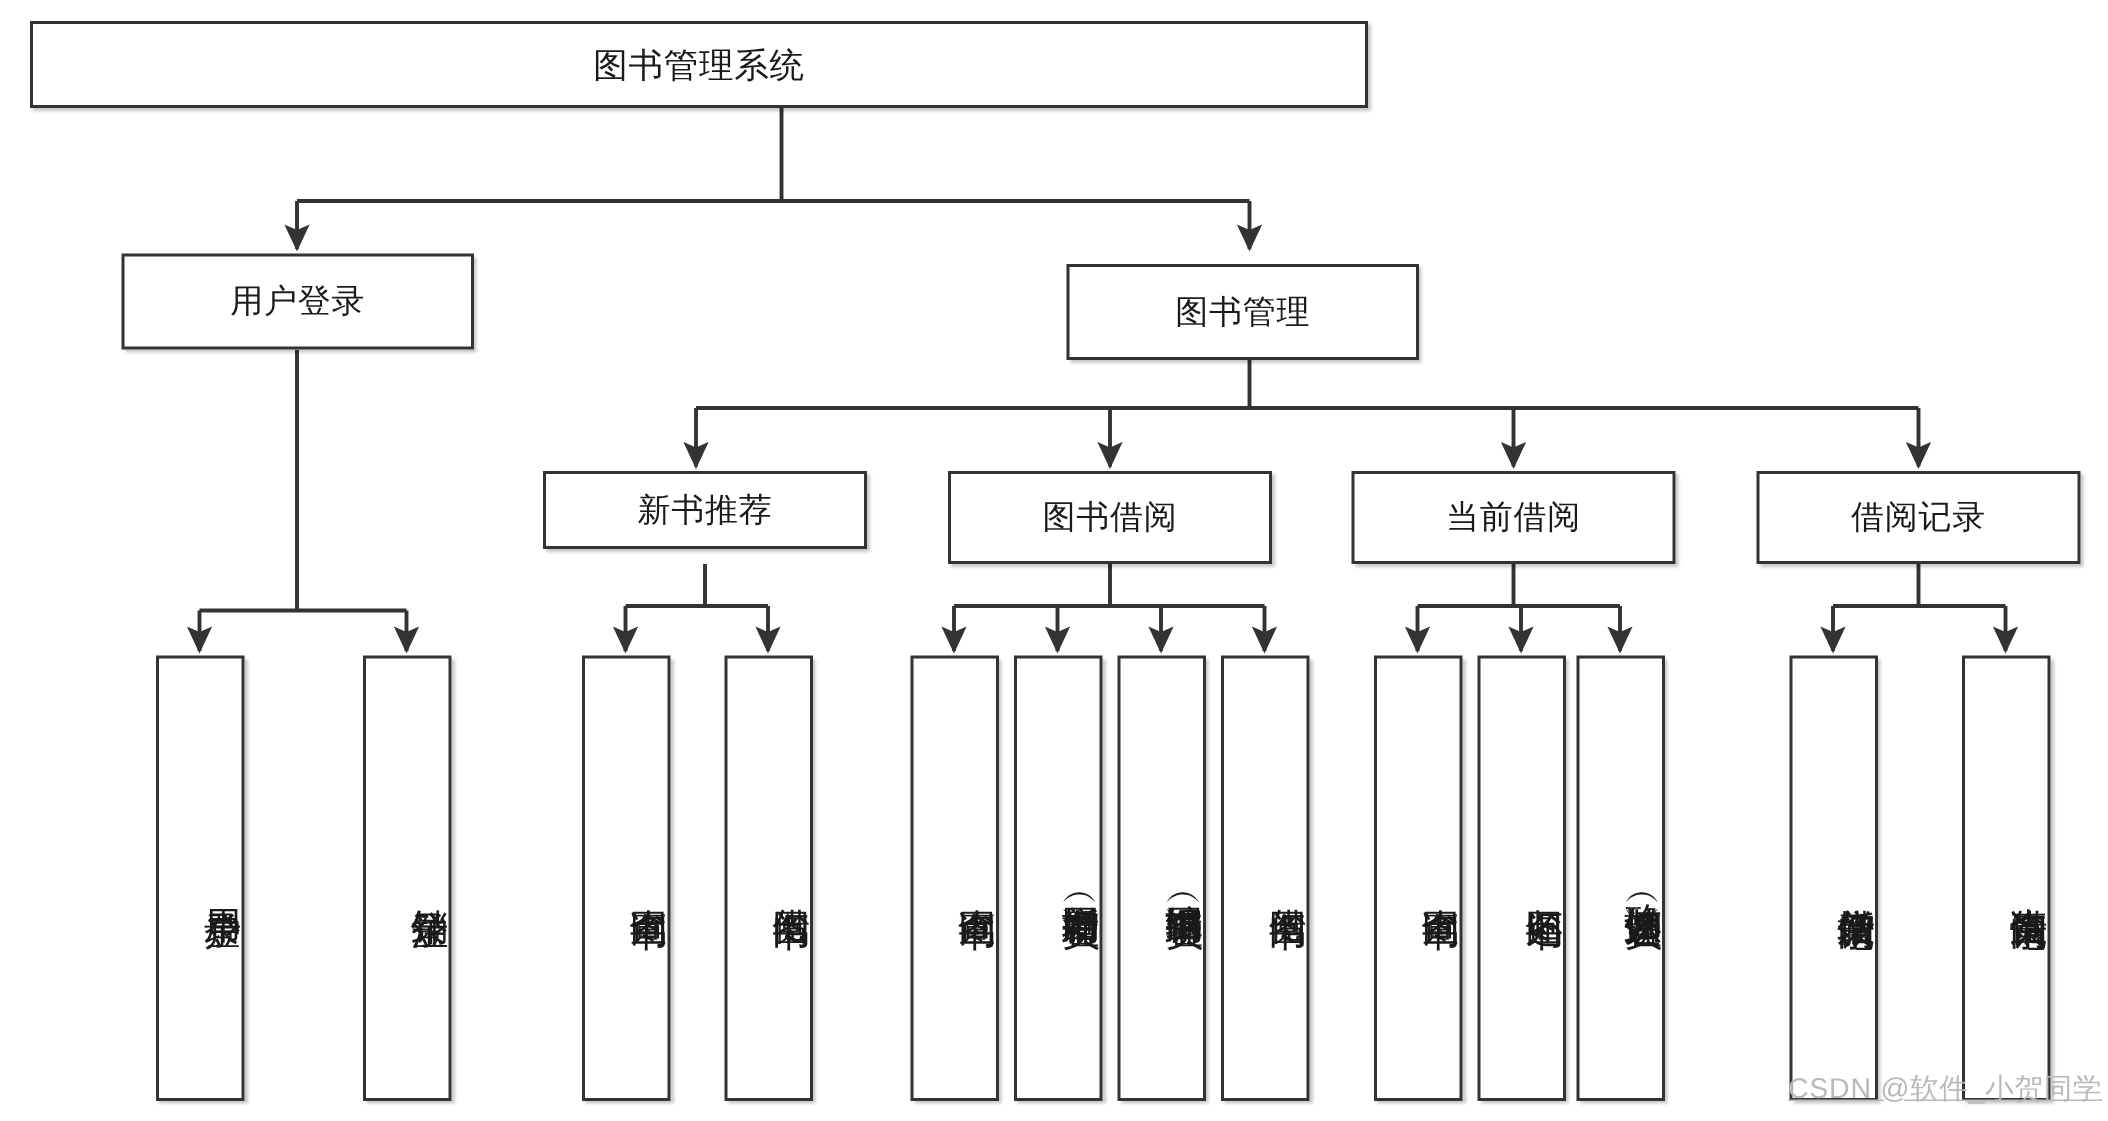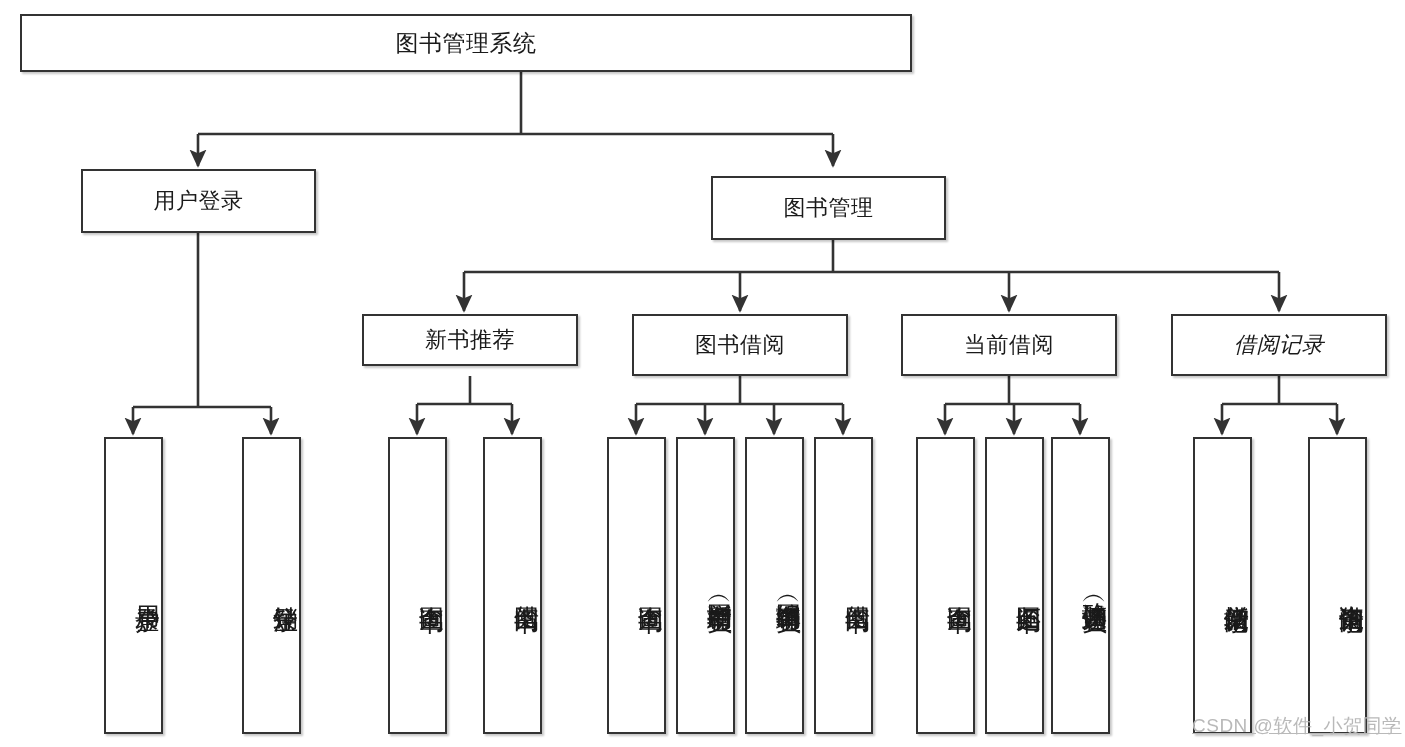--- a/index.html
+++ b/index.html
@@ -138,21 +138,21 @@
 
   <div class="node h" style="left:362px; top:314px; width:216px; height:52px;">
     <span>新书推荐</span>
   </div>
   <div class="node h" style="left:632px; top:314px; width:216px; height:62px;">
     <span>图书借阅</span>
   </div>
   <div class="node h" style="left:901px; top:314px; width:216px; height:62px;">
     <span>当前借阅</span>
   </div>
-  <div class="node h" style="left:1171px; top:314px; width:216px; height:62px;font-style:italic;">
+  <div class="node h" style="left:1171px; top:314px; width:216px; height:62px;">
     <span>借阅记录</span>
   </div>
 
   <div class="node v" style="left:104px; top:437px; width:59px; height:297px;">
     <span class="vtext">用户登录</span>
   </div>
   <div class="node v" style="left:242px; top:437px; width:59px; height:297px;">
     <span class="vtext">注销登录</span>
   </div>
 

